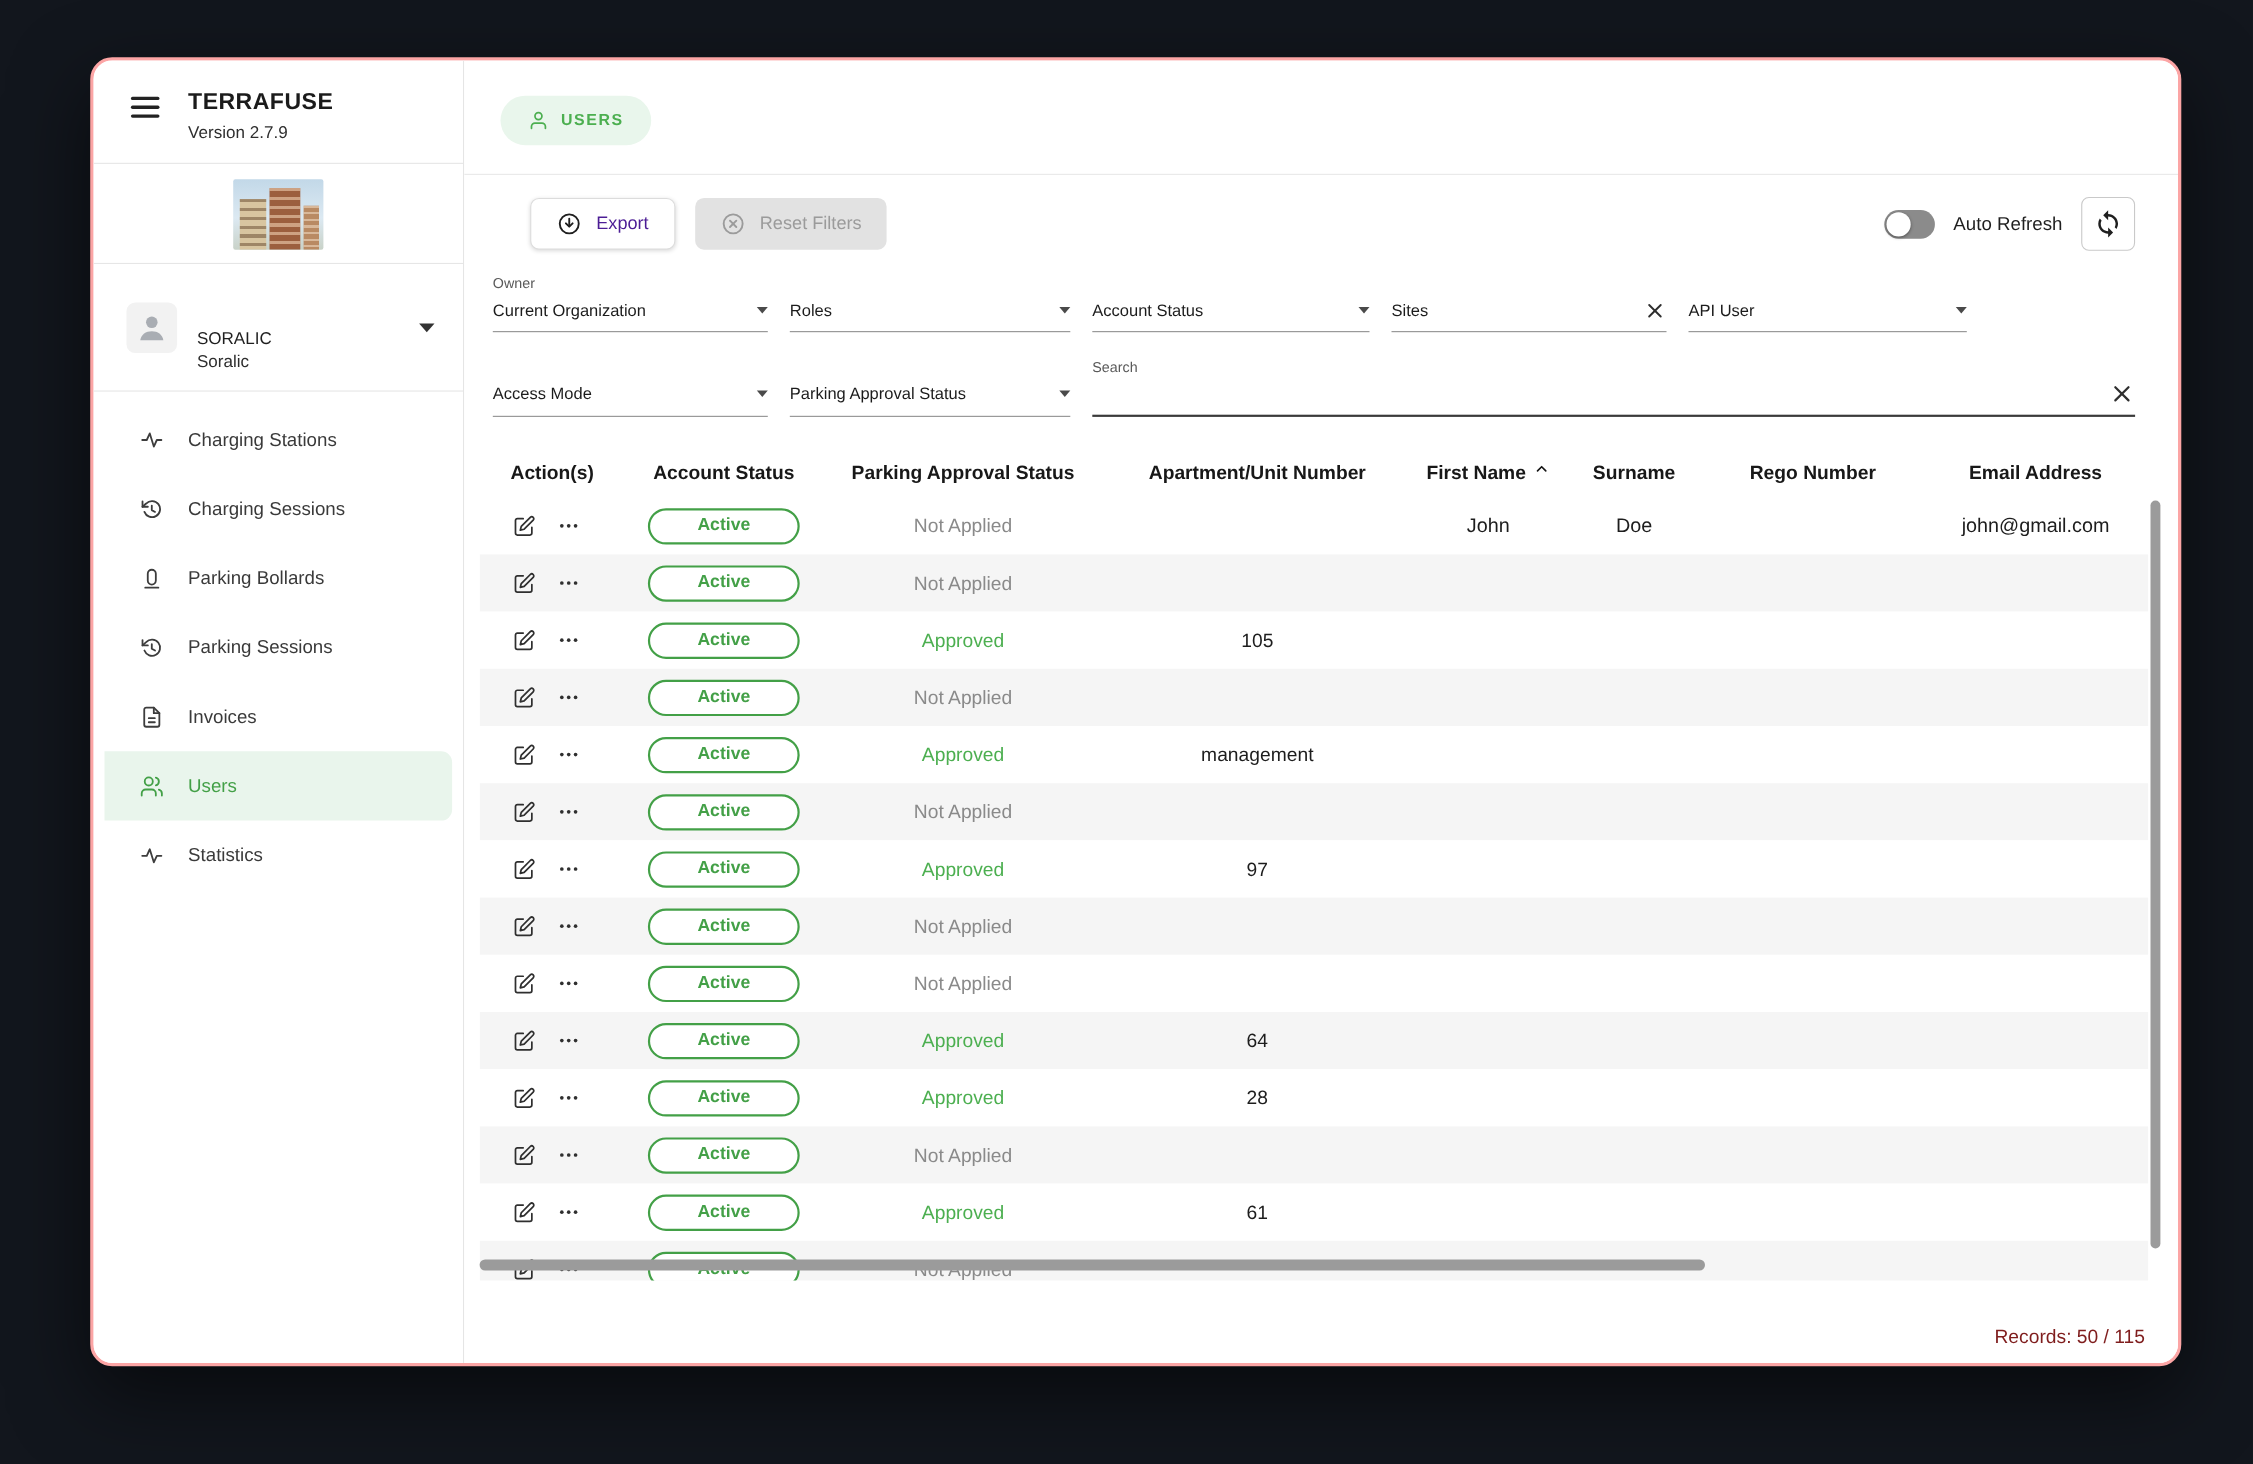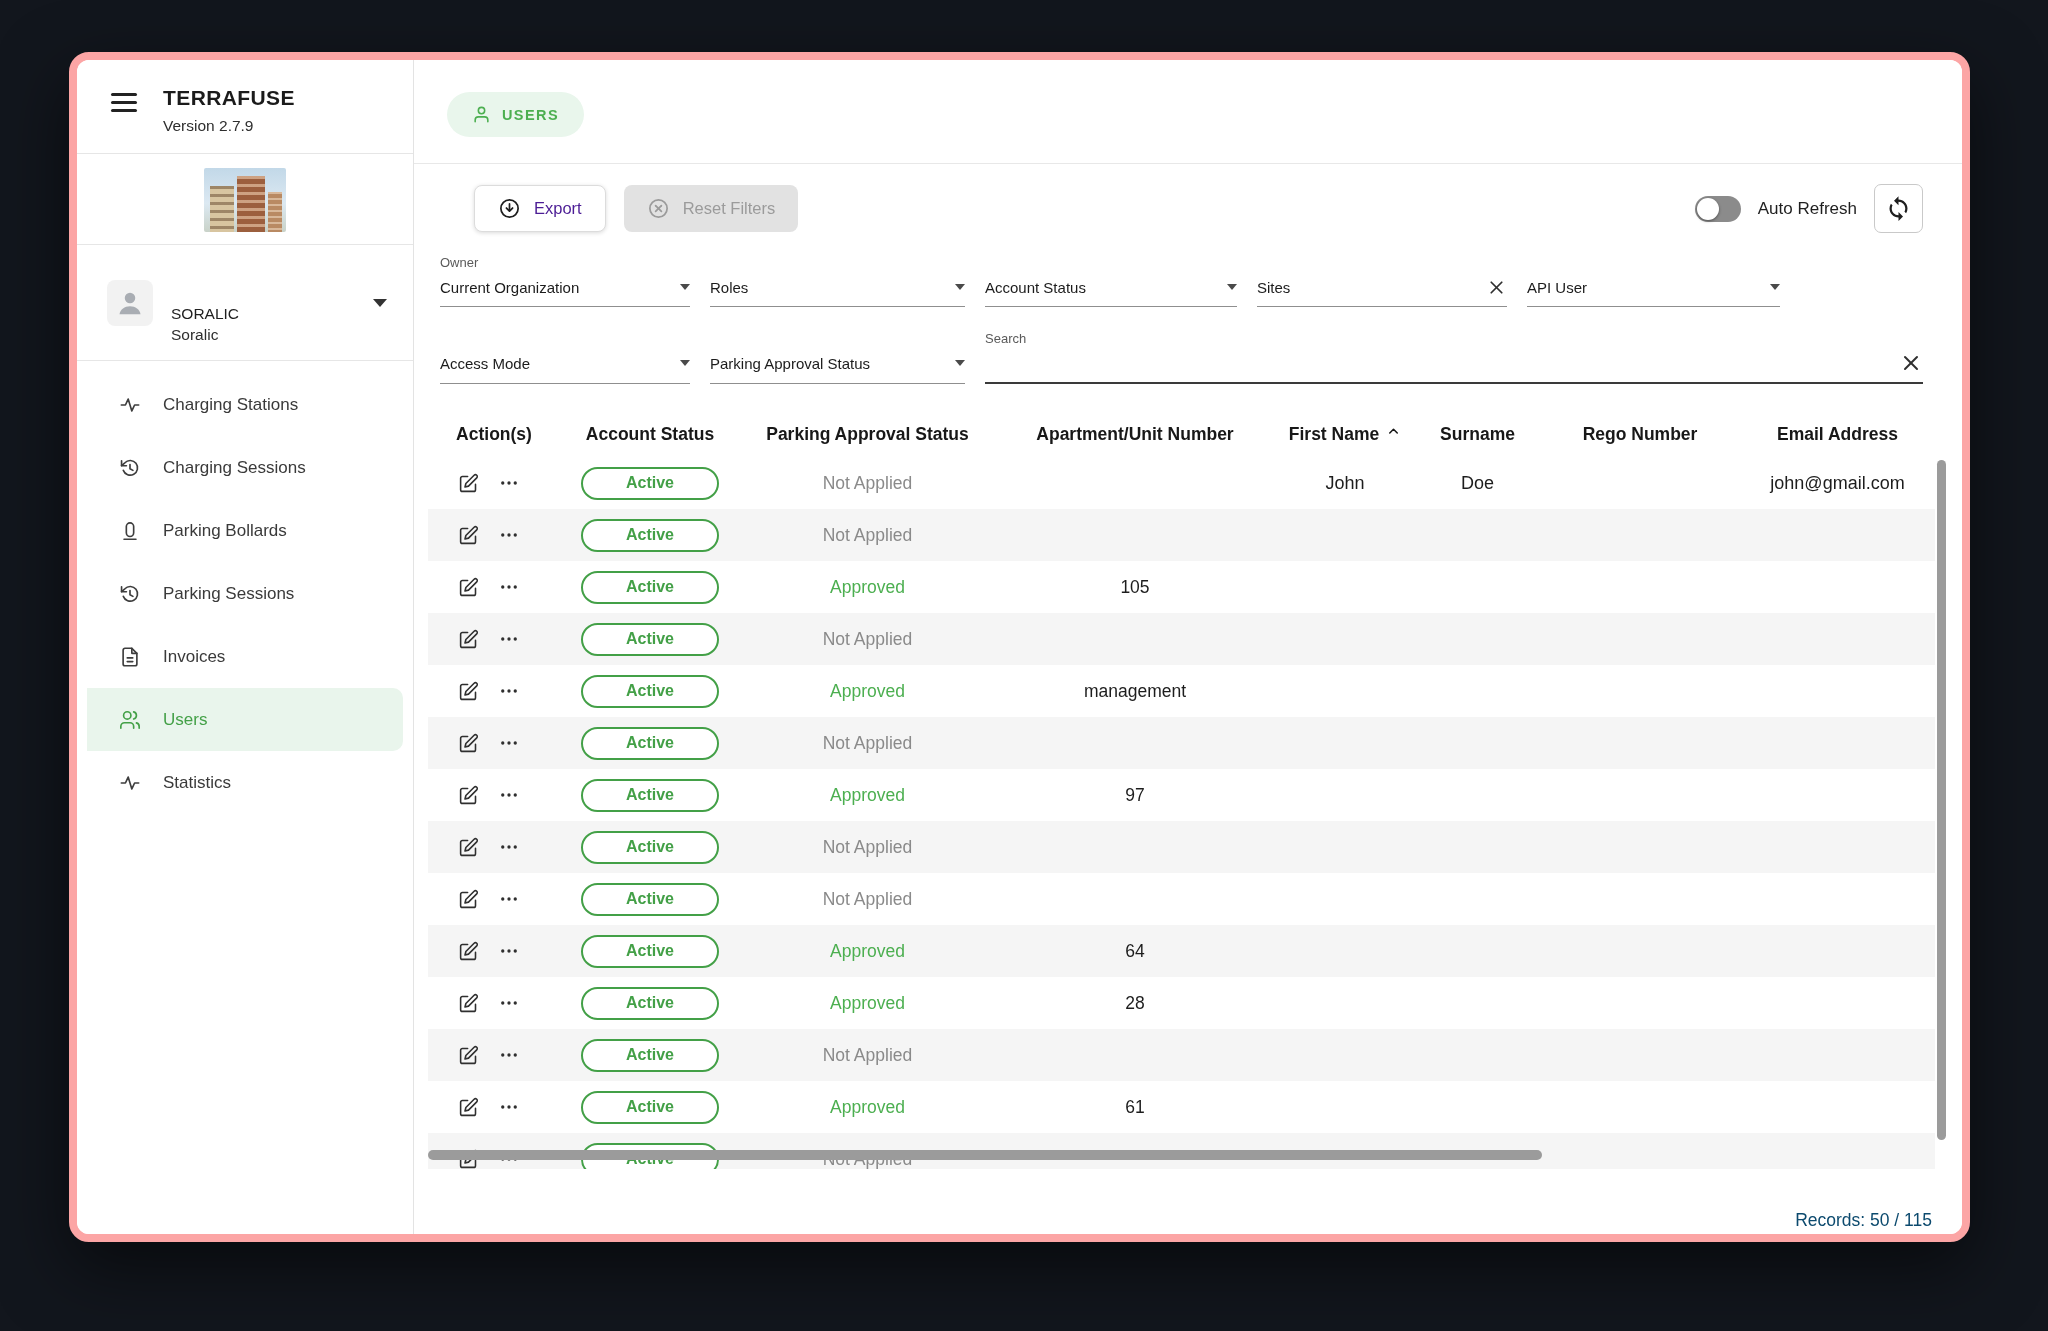--- a/index.html
+++ b/index.html
@@ -1,20 +1,20 @@
 <!DOCTYPE html>
 <html><head>
 <meta charset="utf-8">
 <style>
   * { margin:0; padding:0; box-sizing:border-box; }
   html,body { background:#0f141b; }
   .stage { position:relative; width:2048px; height:1331px; background:#12161d; font-family:"Liberation Sans", sans-serif; overflow:hidden; }
 
-  .window { position:absolute; left:69px; top:52px; width:1901px; height:1190px;
-            border:8px solid #fca5a5; border-radius:20px; background:#fff;
+  .window { position:absolute; left:82px; top:52px; width:1901px; height:1190px;
+            border:3px solid #fca5a5; border-radius:20px; background:#fff;
             display:flex; overflow:hidden; box-shadow:0 26px 70px rgba(0,0,0,.55); }
 
   
   .sidebar { flex:0 0 337px; width:337px; border-right:1px solid #e3e3e3; display:flex; flex-direction:column; background:#fff; }
   .sb-head { display:flex; align-items:flex-start; padding:26px 20px 18px 34px; gap:26px; }
   .hamburger { margin-top:7px; cursor:pointer; display:flex; flex-direction:column; gap:5px; }
   .hamburger i { display:block; width:26px; height:3px; background:#222; border-radius:2px; }
   .sb-title { font-size:21px; font-weight:700; color:#1b1b1b; letter-spacing:.4px; }
   .sb-version { font-size:15.5px; color:#2e2e2e; margin-top:7px; }
   .sb-div { height:1px; background:#e6e6e6; }
@@ -79,21 +79,21 @@
   .cell.actions { display:flex; align-items:center; gap:20px; padding-left:30px; }
   .icon-btn { display:inline-flex; cursor:pointer; }
   .pill { display:inline-block; width:138px; padding:5px 0 6px; border:2px solid #43a047; border-radius:20px;
           color:#43a047; font-weight:700; font-size:16px; background:#fff; }
   .pstat.ok { color:#4caf50; } .pstat.na { color:#8a8a8a; }
   .cell.name { font-size:18px; }
   .cell.email { font-size:18px; }
 
   .hbar { position:absolute; left:14px; top:1090px; width:1114px; height:10px; border-radius:5px; background:#9b9b9b; cursor:pointer; }
   .vbar { position:absolute; right:16px; top:400px; width:9px; height:680px; border-radius:5px; background:#9b9b9b; cursor:pointer; }
-  .records { position:absolute; right:30px; top:1150px; font-size:17.5px; color:#0c4a6e; }
+  .records { position:absolute; right:30px; top:1150px; font-size:17.5px; color:#7f1d1d; }
 </style>
 </head>
 <body>
 
 <div class="stage">
   <div class="window">
 
     <aside class="sidebar">
       <div class="sb-head">
         <div class="hamburger">

